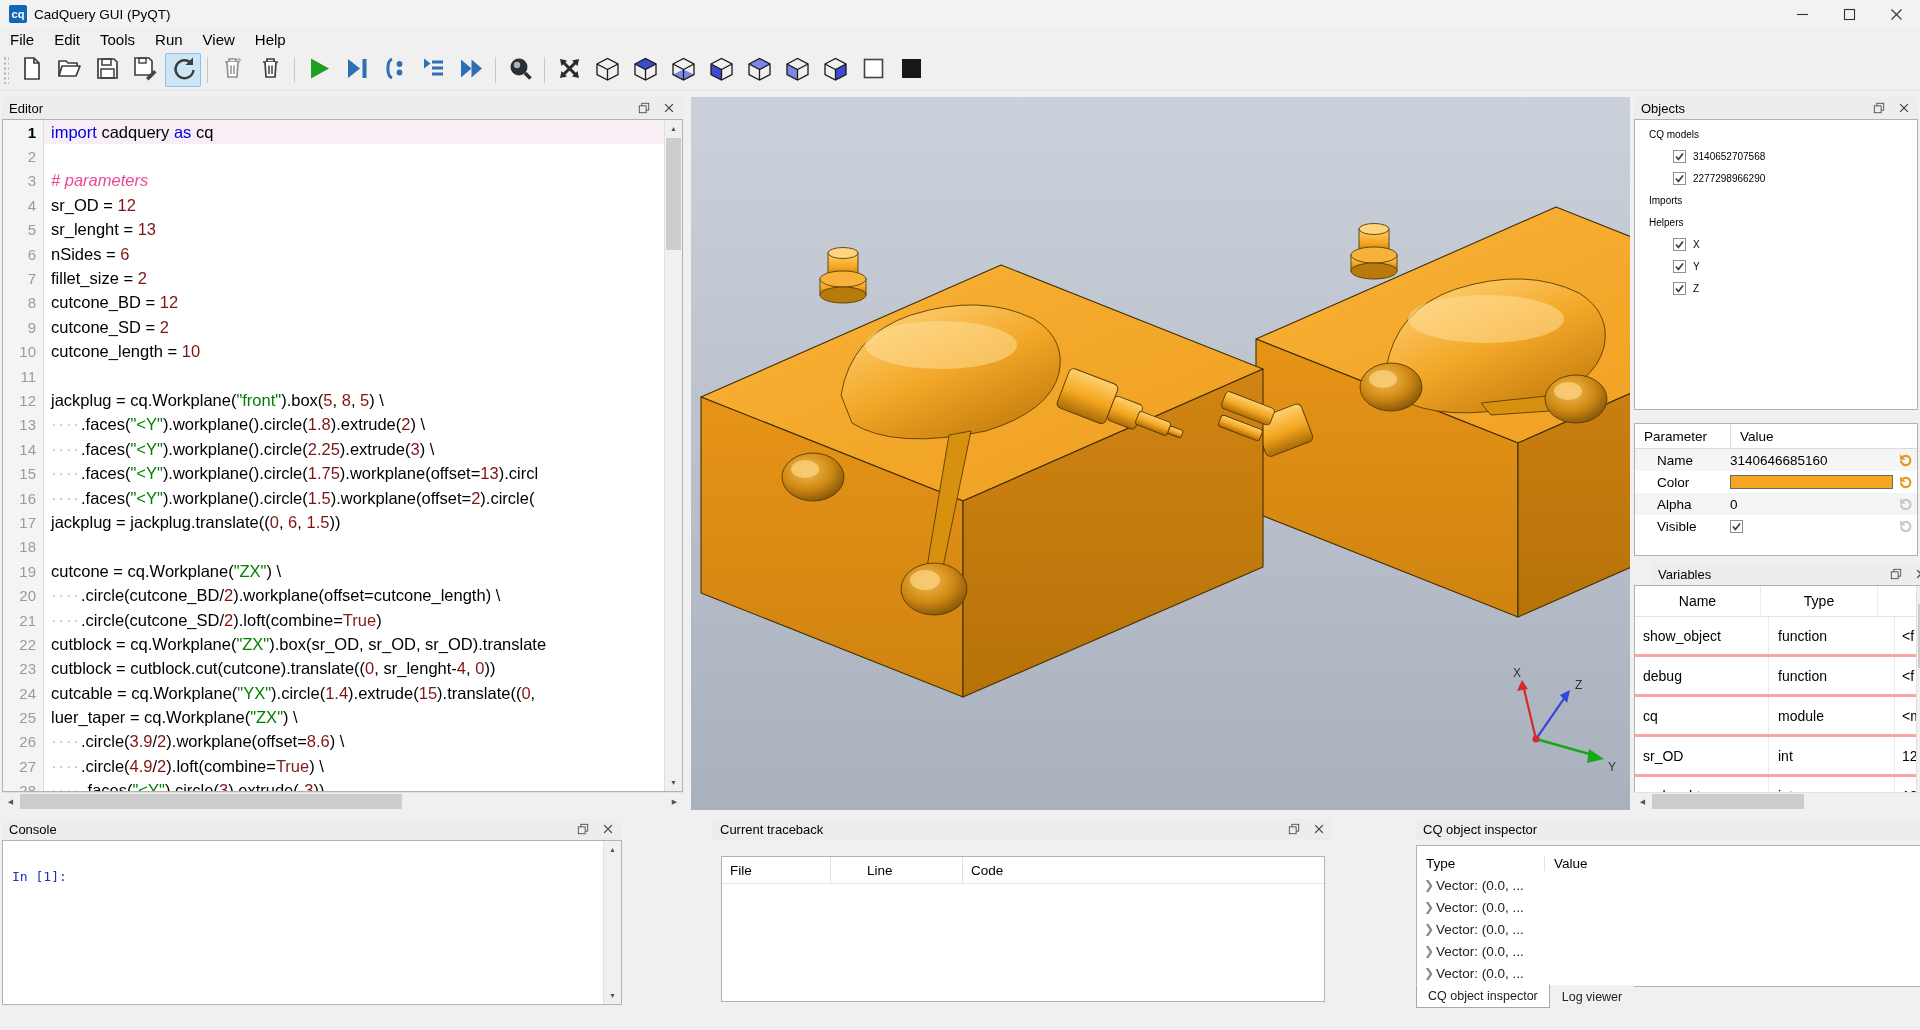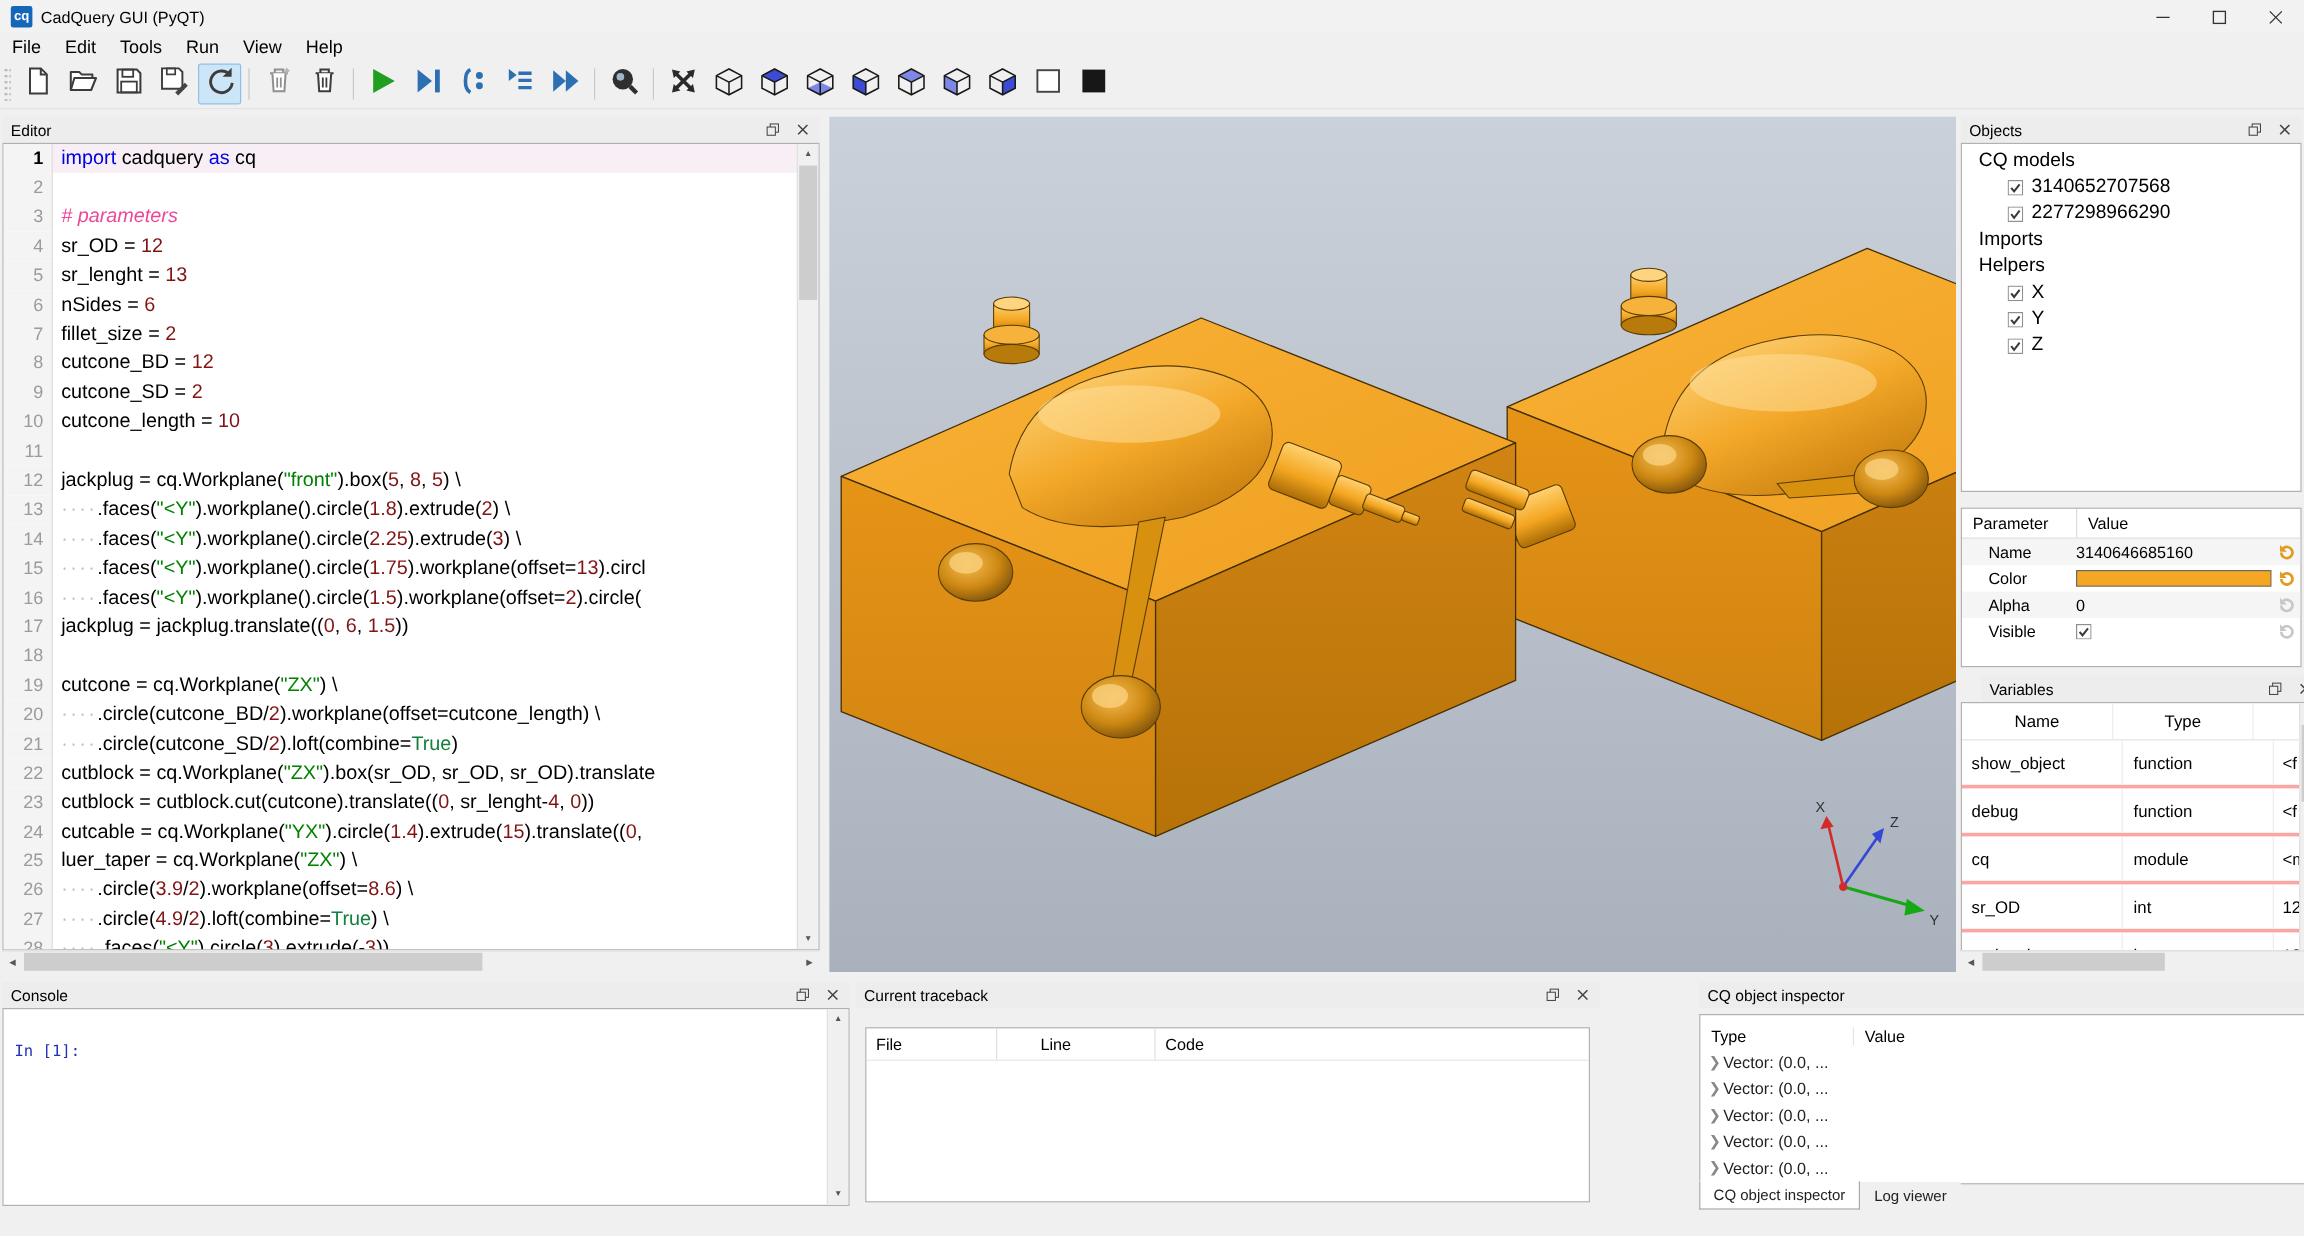--- a/index.html
+++ b/index.html
@@ -35,36 +35,36 @@
 
   
   #editor{left:2px;top:97px;width:681px;height:713px;}
   #editor-body{position:absolute;top:22px;left:0;right:0;bottom:18px;background:#fff;border:1px solid #b1b1b1;overflow:hidden;}
   .cl{display:flex;height:24.4px;white-space:pre;}
   .cl.hl{background:#f8eef6;}
   .ln{flex:0 0 33px;text-align:right;padding-right:7px;font-size:15px;color:#9b9b9b;background:#f4f4f4;
       border-right:1px solid #dcdcdc;display:flex;align-items:center;justify-content:flex-end;}
   .cl.hl .ln{color:#000;font-weight:bold;background:#f4f4f4;}
   .lt{padding-left:7px;font-size:16.5px;flex:1;display:flex;align-items:center;white-space:pre;overflow:hidden;}
-  .tk-k{color:#0000e0;} .tk-n{color:#801414;} .tk-s{color:#008000;} .tk-b{color:#15803d;}
+  .tk-k{color:#0000e0;} .tk-n{color:#801414;} .tk-s{color:#008000;} .tk-b{color:#7f1d1d;}
   .tk-c{color:#ec4899;font-style:italic;} .tk-p{color:#000;} .tk-w{color:#bdbdbd;letter-spacing:2px;}
 
   
   .vscroll{position:absolute;width:17px;background:#f0f0f0;border-left:1px solid #e0e0e0;}
   .hscroll{position:absolute;height:17px;background:#f0f0f0;border-top:1px solid #e0e0e0;}
   .sb-arr{position:absolute;width:17px;height:17px;display:flex;align-items:center;justify-content:center;font-size:7px;color:#555;}
   .sb-thumb{position:absolute;background:#cdcdcd;}
 
   
   #viewport{position:absolute;left:691px;top:97px;width:939px;height:713px;}
   #viewport svg{display:block;}
 
   
   #objects{left:1634px;top:97px;width:284px;height:459px;}
-  #objects-tree{position:absolute;top:22px;left:0;right:0;height:286px;padding-top:3px;font-size:16px;overflow:hidden;}
+  #objects-tree{position:absolute;top:22px;left:0;right:0;height:286px;padding-top:3px;font-size:10px;overflow:hidden;}
   .trow{display:flex;align-items:center;height:22px;padding-left:7px;}
   .trow.item{padding-left:38px;}
   .trow .lbl{margin-left:7px;}
   .cbx{width:13px;height:13px;flex:0 0 13px;}
 
   #props{position:absolute;top:326px;left:0;right:0;height:131px;overflow:hidden;}
   .prop-head{display:flex;height:24px;align-items:center;border-bottom:1px solid #dadada;font-size:13.5px;}
   .prop-head .c1{width:86px;padding-left:9px;border-right:1px solid #dadada;height:100%;display:flex;align-items:center;}
   .prop-head .c2{padding-left:9px;}
   .prop-row{display:flex;height:22px;align-items:center;font-size:13.5px;}
@@ -78,21 +78,21 @@
   #vars-body{position:absolute;top:22px;left:0;right:0;bottom:17px;background:#fff;border:1px solid #b1b1b1;overflow:hidden;}
   .var-head{display:flex;height:30px;align-items:center;font-size:14px;border-bottom:1px solid #e3e3e3;}
   .var-head div{text-align:center;}
   .var-row{display:flex;height:37px;align-items:center;font-size:14px;border-bottom:3px solid #fca5a5;}
   .vc1{width:125px;padding-left:8px;border-right:1px solid #ececec;height:100%;display:flex;align-items:center;}
   .vc2{width:116px;padding-left:9px;border-right:1px solid #ececec;height:100%;display:flex;align-items:center;}
   .vc3{flex:1;padding-left:7px;overflow:hidden;white-space:nowrap;}
   .var-head .vc1,.var-head .vc2{justify-content:center;padding-left:0;}
 
   
-  #console{left:2px;top:818px;width:706px;height:210px;}
+  #console{left:2px;top:818px;width:620px;height:210px;}
   #console-body{position:absolute;top:22px;left:0;right:0;height:163px;background:#fff;border:1px solid #b1b1b1;overflow:hidden;}
   .prompt{position:absolute;left:9px;top:28px;font-family:"DejaVu Sans Mono",monospace;font-size:13px;color:#2030b8;}
 
   #traceback{left:713px;top:818px;width:620px;height:210px;}
   #tb-body{position:absolute;top:38px;left:8px;right:8px;height:144px;background:#fff;border:1px solid #b1b1b1;overflow:hidden;}
   .tb-head{display:flex;height:26px;align-items:center;font-size:13.5px;border-bottom:1px solid #e6e6e6;}
   .tb-head div{padding-left:8px;height:100%;display:flex;align-items:center;border-right:1px solid #e0e0e0;}
 
   #inspector{left:1416px;top:818px;width:581px;height:212px;}
   #insp-body{position:absolute;top:27px;left:0;right:0;height:140px;background:#fff;border:1px solid #b1b1b1;overflow:hidden;}

